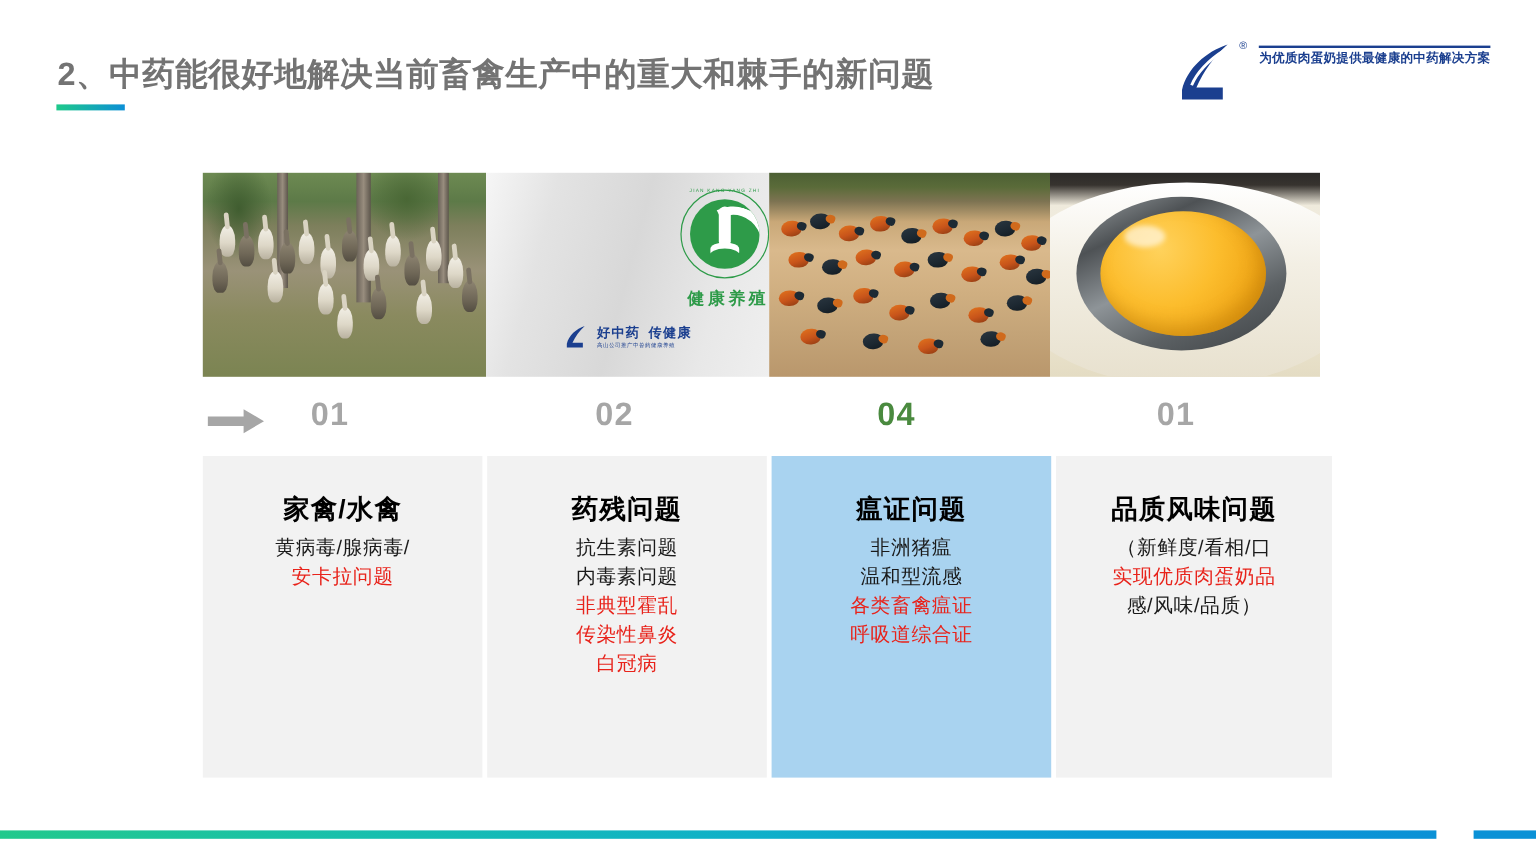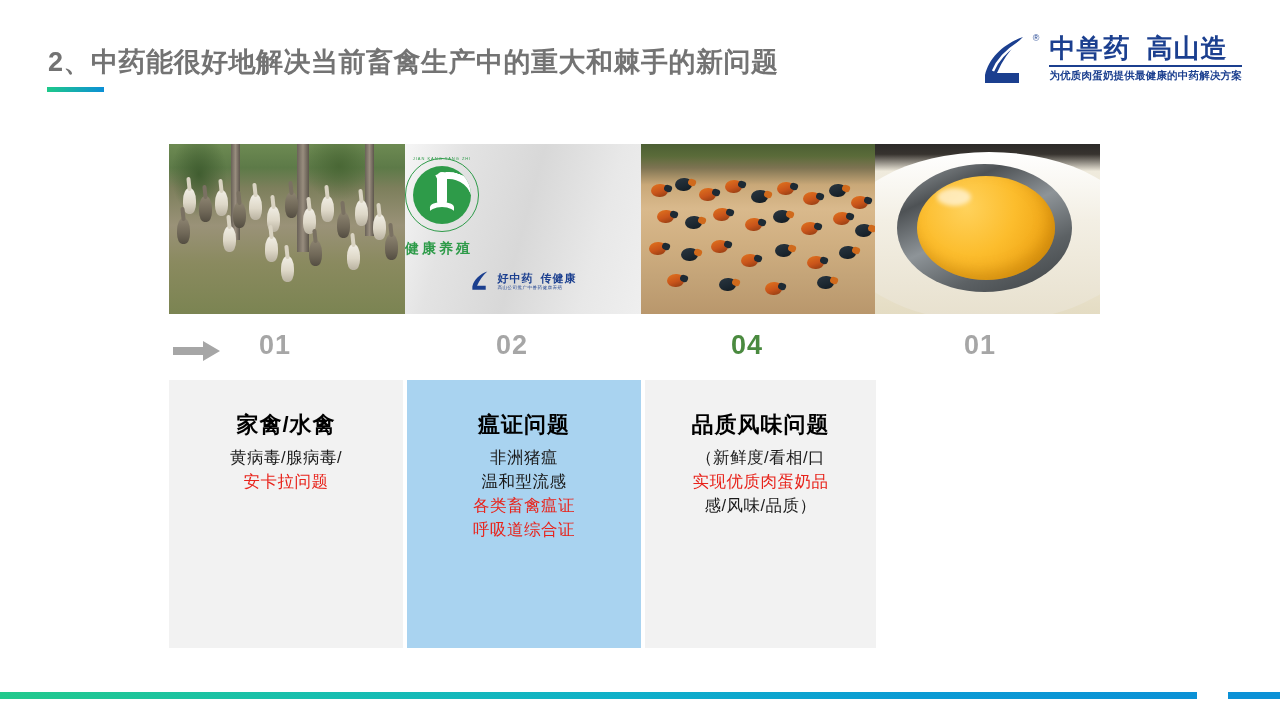--- a/index.html
+++ b/index.html
@@ -139,21 +139,21 @@
   
   .photo-2 {
     background: linear-gradient(105deg,#f6f6f6 0%, #e3e3e3 22%, #d8d8d8 50%, #e8e8e8 78%, #efefef 100%);
   }
   .hb-logo {
     position: absolute;
     left: 0; right: 0;
     top: 14px;
     display: flex;
     flex-direction: column;
-    align-items: flex-start;
+    align-items: flex-end;
   }
   .hb-ring {
     width: 72px; height: 72px;
     border-radius: 50%;
     border: 1.5px solid #2e9b49;
     position: relative;
     display: flex; align-items: center; justify-content: center;
   }
   .hb-disc {
     width: 58px; height: 58px;
@@ -371,23 +371,20 @@
 
 <div class="brand">
   <div class="brand-mark">
     <svg width="56" height="56" viewBox="0 0 56 56">
       <path d="M44 4 C26 10, 10 24, 6 42 L6 50 L40 50 L40 40 L18 40 C24 26, 33 14, 44 4 Z" fill="#1b3f8f"></path>
       <path d="M41 9 C28 17, 18 28, 14 38" stroke="#ffffff" stroke-width="2.4" fill="none"></path>
     </svg>
     <span class="brand-reg">®</span>
   </div>
   <div class="brand-text">
-    <div class="brand-main">
-      <span>中兽药</span><span class="gap"></span><span>高山造</span>
-    </div>
     <div class="brand-rule"></div>
     <div class="brand-sub">为优质肉蛋奶提供最健康的中药解决方案</div>
   </div>
 </div>
 
 <div class="image-strip">
 
   <div class="photo photo-1">
     <div class="trunk" style="left:62px;height:96px;"></div>
     <div class="trunk" style="left:128px;height:108px;width:12px;"></div>
@@ -493,20 +490,28 @@
 </div>
 
 <div class="cards">
 
   <div class="card c1">
     <div class="card-title">家禽/水禽</div>
     <div class="card-line">黄病毒/腺病毒/</div>
     <div class="card-line red">安卡拉问题</div>
   </div>
 
+  <div class="card c2">
+    <div class="card-title">药残问题</div>
+    <div class="card-line">抗生素问题</div>
+    <div class="card-line">内毒素问题</div>
+    <div class="card-line red">非典型霍乱</div>
+    <div class="card-line red">传染性鼻炎</div>
+    <div class="card-line red">白冠病</div>
+  </div>
 
   <div class="card c3">
     <div class="card-title">瘟证问题</div>
     <div class="card-line">非洲猪瘟</div>
     <div class="card-line">温和型流感</div>
     <div class="card-line red">各类畜禽瘟证</div>
     <div class="card-line red">呼吸道综合证</div>
   </div>
 
   <div class="card c4">

